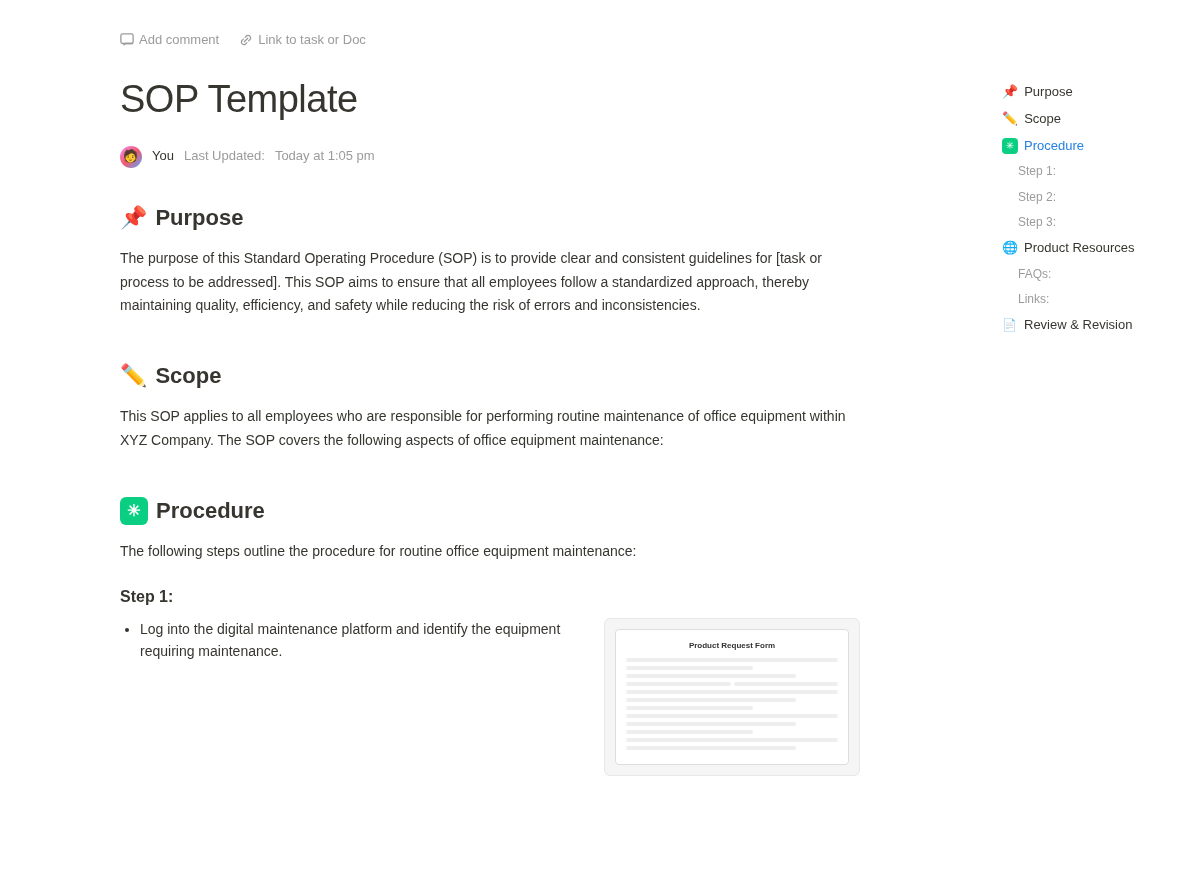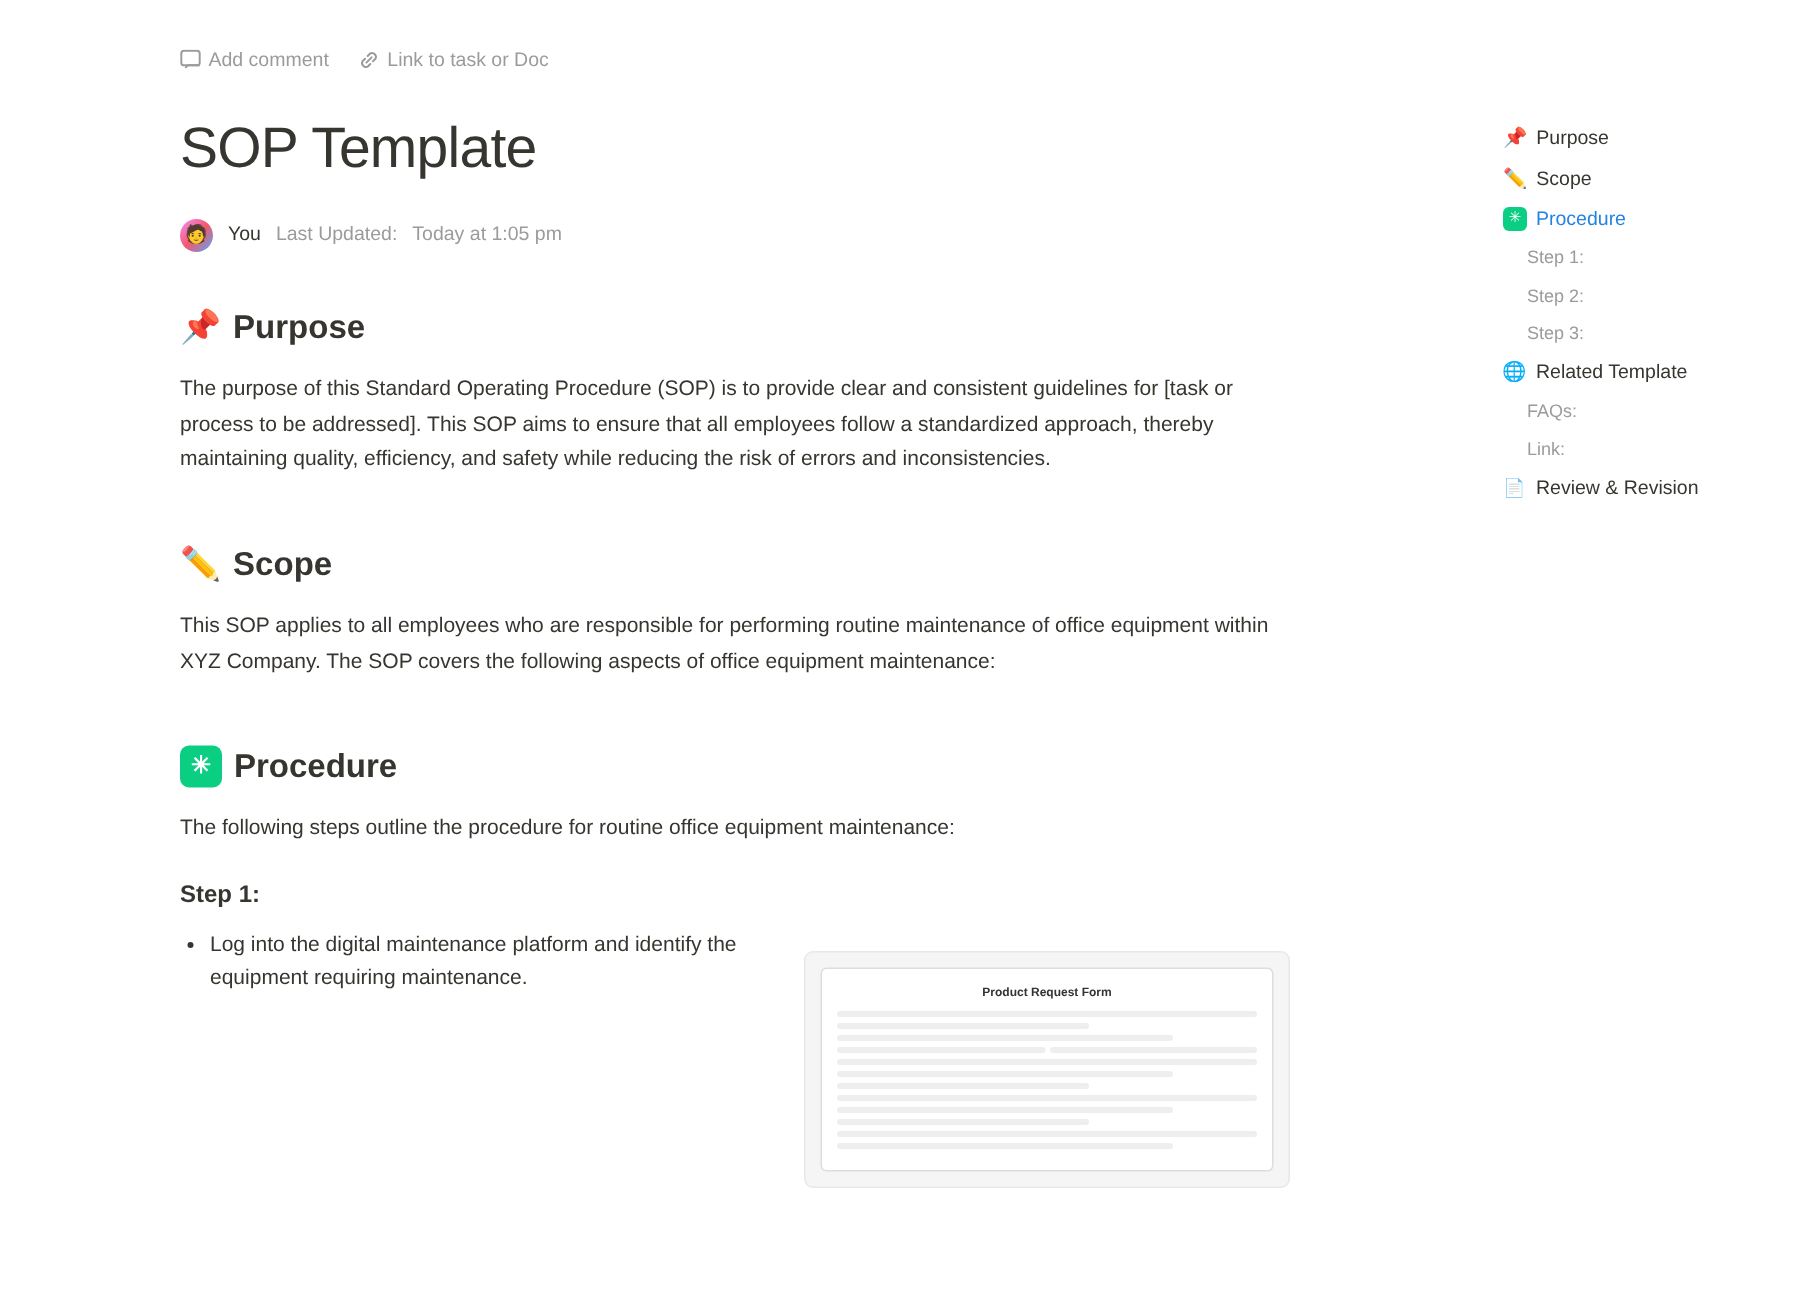--- a/index.html
+++ b/index.html
@@ -105,32 +105,31 @@
       flex: 1;
     }
     .step-text ul {
       margin-left: 20px;
     }
     .step-text li {
       font-size: 14px;
       color: #37352f;
     }
     .image-preview {
-      width: 324px;
+      width: 256px;
       min-height: 140px;
       background: #f5f5f5;
       border-radius: 6px;
       border: 1px solid #e8e8e8;
       overflow: hidden;
       flex-shrink: 0;
       display: flex;
       flex-direction: column;
       align-items: center;
       padding: 10px;
-      margin-top: 16px;
     }
     .form-preview {
       width: 100%;
       background: white;
       border: 1px solid #ddd;
       border-radius: 4px;
       padding: 10px;
       font-size: 7px;
       color: #555;
     }
@@ -344,29 +343,29 @@
     <div class="sidebar-item sub">
       <span>Step 2:</span>
     </div>
 
     <div class="sidebar-item sub">
       <span>Step 3:</span>
     </div>
 
     <div class="sidebar-item">
       <span class="icon-globe">🌐</span>
-      <span>Related Template</span>
+      <span>Product Resources</span>
     </div>
 
     <div class="sidebar-item sub">
       <span>FAQs:</span>
     </div>
 
     <div class="sidebar-item sub">
-      <span>Link:</span>
+      <span>Links:</span>
     </div>
 
     <div class="sidebar-item">
       <span class="icon-doc">📄</span>
       <span>Review &amp; Revision</span>
     </div>
   </div>
 </div>
 
 </body></html>

